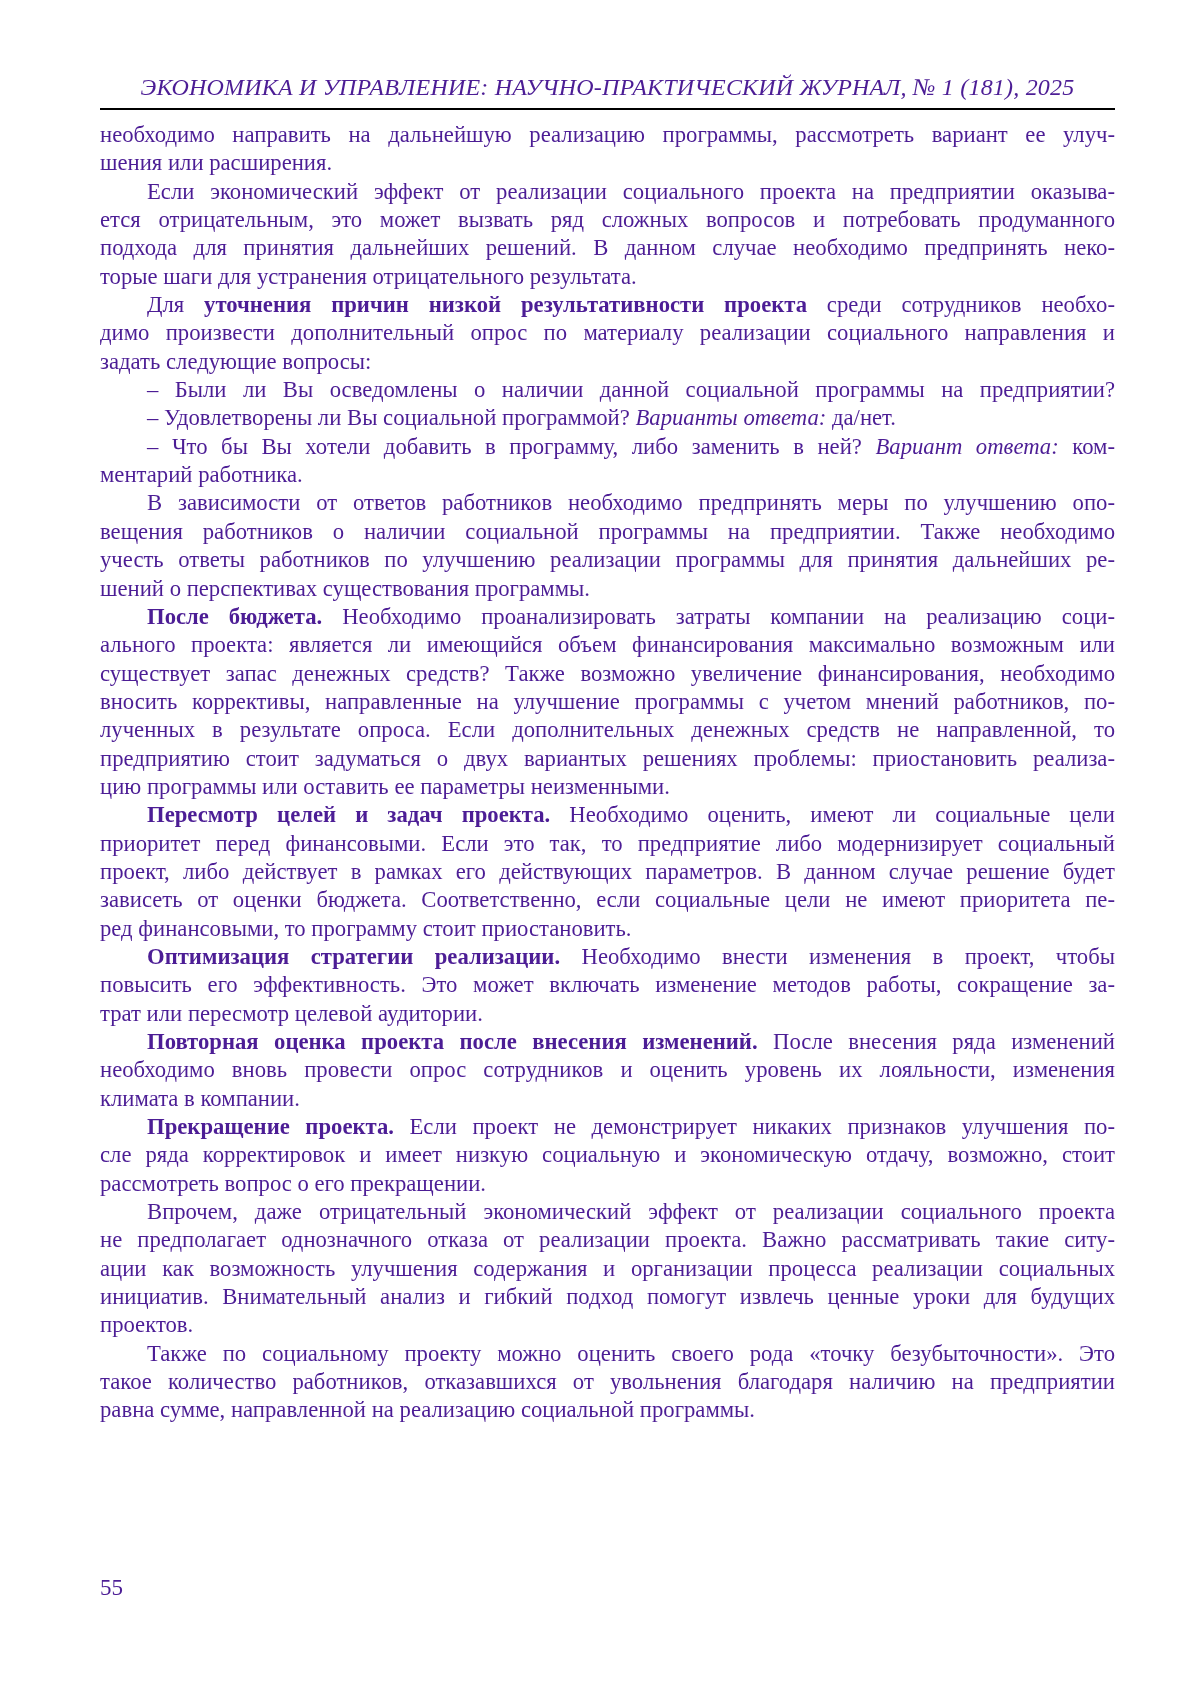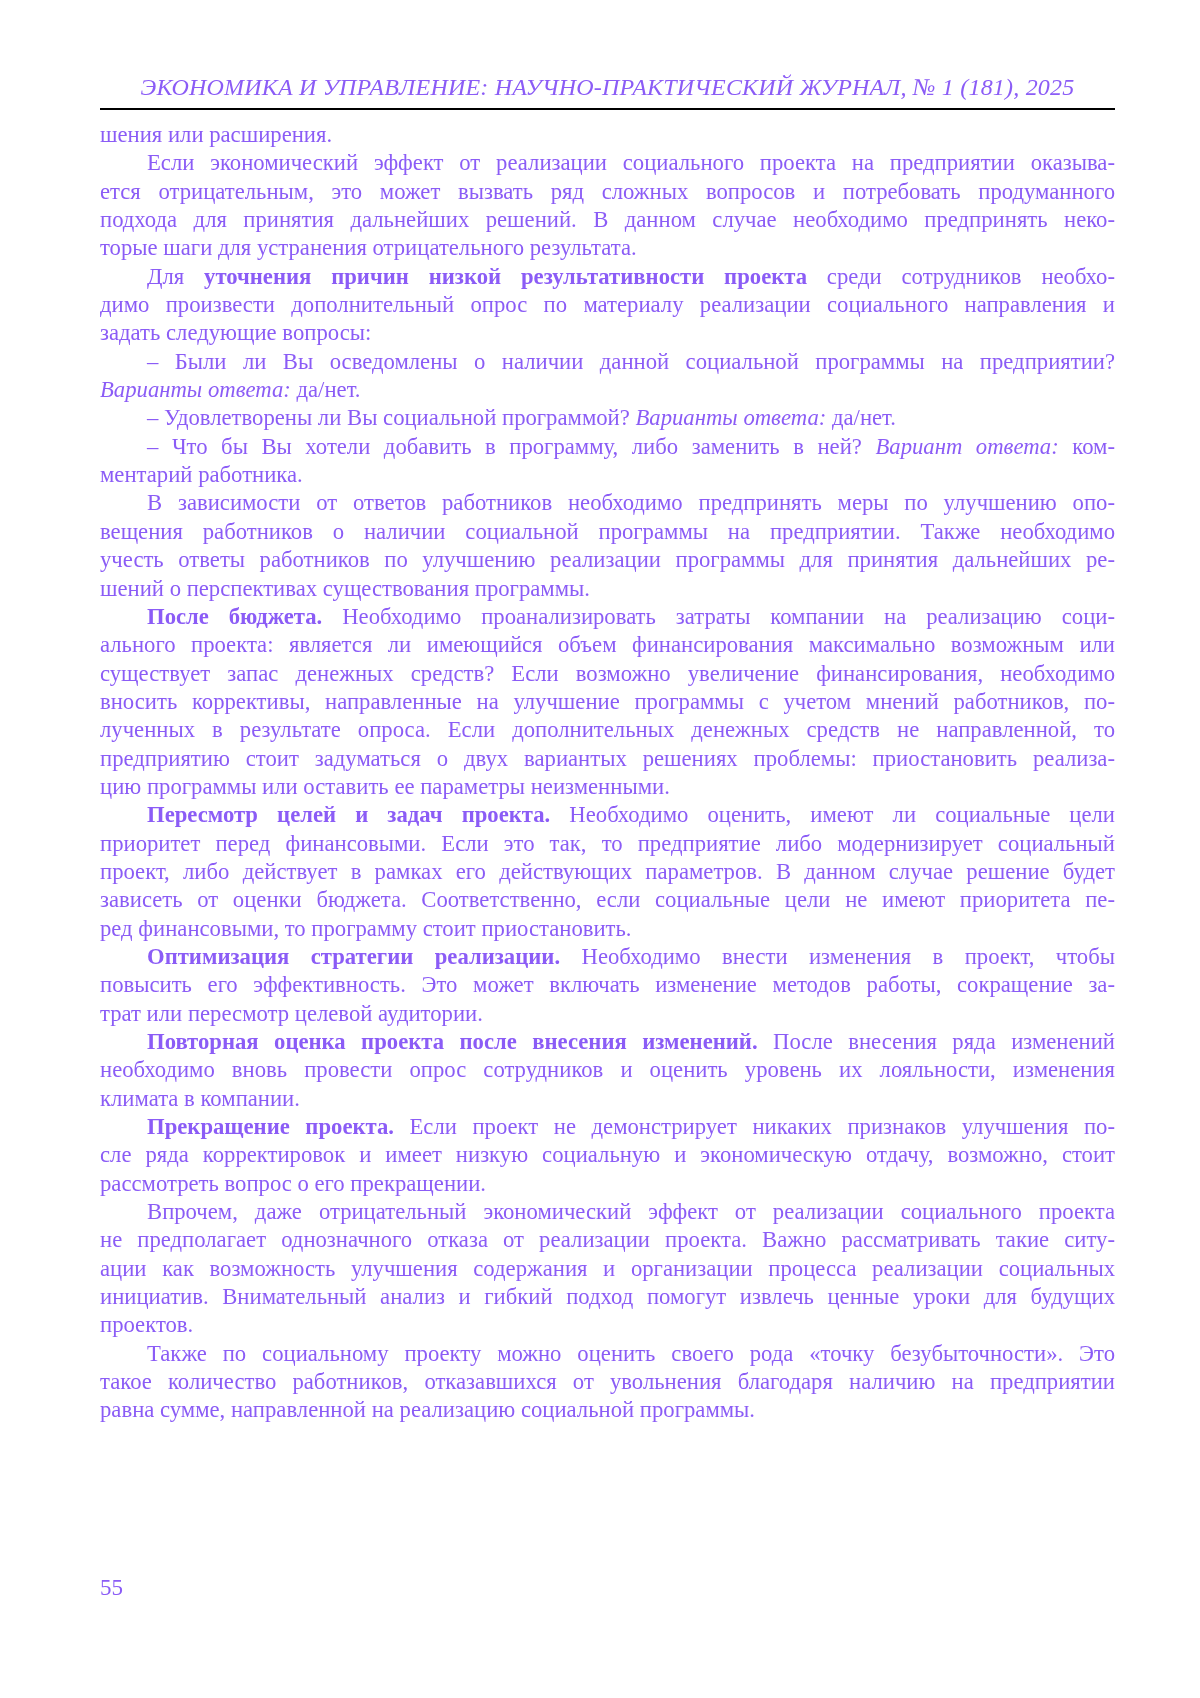--- a/index.html
+++ b/index.html
@@ -5,21 +5,21 @@
   html, body {
     margin: 0;
     padding: 0;
     background: #ffffff;
   }
   .page {
     position: relative;
     width: 1200px;
     height: 1698px;
     background: #ffffff;
-    color: #8b5cf6;
+    color: #4c1d95;
     font-family: "Liberation Serif", serif;
     overflow: hidden;
   }
   .running-head {
     margin: 74px 85px 0 100px;
     border-bottom: 2.5px solid #000000;
     padding-bottom: 7px;
     text-align: center;
   }
   .journal-title {
@@ -63,54 +63,54 @@
 <body>
 
 <div class="page">
 
   <header class="running-head">
     <div class="journal-title">ЭКОНОМИКА И УПРАВЛЕНИЕ: НАУЧНО-ПРАКТИЧЕСКИЙ ЖУРНАЛ, № 1 (181), 2025</div>
   </header>
 
   <main class="article-body">
       <div class="paragraph">
+        <div class="line"><span>необходимо направить на дальнейшую реализацию программы, рассмотреть вариант ее улуч-</span></div>
         <div class="line last"><span>шения или расширения.</span></div>
       </div>
       <div class="paragraph">
         <div class="line indent"><span>Если экономический эффект от реализации социального проекта на предприятии оказыва-</span></div>
         <div class="line"><span>ется отрицательным, это может вызвать ряд сложных вопросов и потребовать продуманного</span></div>
         <div class="line"><span>подхода для принятия дальнейших решений. В данном случае необходимо предпринять неко-</span></div>
         <div class="line last"><span>торые шаги для устранения отрицательного результата.</span></div>
       </div>
       <div class="paragraph">
         <div class="line indent"><span>Для </span><span class="run-bold">уточнения причин низкой результативности проекта</span><span> среди сотрудников необхо-</span></div>
         <div class="line"><span>димо произвести дополнительный опрос по материалу реализации социального направления и</span></div>
         <div class="line last"><span>задать следующие вопросы:</span></div>
       </div>
       <div class="paragraph">
         <div class="line indent"><span>– Были ли Вы осведомлены о наличии данной социальной программы на предприятии?</span></div>
-        <div class="line last"><span class="run-italic">Варианты ответа:</span><span> да/нет.</span></div>
       </div>
       <div class="paragraph">
         <div class="line last indent"><span>– Удовлетворены ли Вы социальной программой? </span><span class="run-italic">Варианты ответа:</span><span> да/нет.</span></div>
       </div>
       <div class="paragraph">
         <div class="line indent"><span>– Что бы Вы хотели добавить в программу, либо заменить в ней? </span><span class="run-italic">Вариант ответа:</span><span> ком-</span></div>
         <div class="line last"><span>ментарий работника.</span></div>
       </div>
       <div class="paragraph">
         <div class="line indent"><span>В зависимости от ответов работников необходимо предпринять меры по улучшению опо-</span></div>
         <div class="line"><span>вещения работников о наличии социальной программы на предприятии. Также необходимо</span></div>
         <div class="line"><span>учесть ответы работников по улучшению реализации программы для принятия дальнейших ре-</span></div>
         <div class="line last"><span>шений о перспективах существования программы.</span></div>
       </div>
       <div class="paragraph">
         <div class="line indent"><span class="run-bold">После бюджета.</span><span> Необходимо проанализировать затраты компании на реализацию соци-</span></div>
         <div class="line"><span>ального проекта: является ли имеющийся объем финансирования максимально возможным или</span></div>
-        <div class="line"><span>существует запас денежных средств? Если возможно увеличение финансирования, необходимо</span></div>
+        <div class="line"><span>существует запас денежных средств? Также возможно увеличение финансирования, необходимо</span></div>
         <div class="line"><span>вносить коррективы, направленные на улучшение программы с учетом мнений работников, по-</span></div>
         <div class="line"><span>лученных в результате опроса. Если дополнительных денежных средств не направленной, то</span></div>
         <div class="line"><span>предприятию стоит задуматься о двух вариантых решениях проблемы: приостановить реализа-</span></div>
         <div class="line last"><span>цию программы или оставить ее параметры неизменными.</span></div>
       </div>
       <div class="paragraph">
         <div class="line indent"><span class="run-bold">Пересмотр целей и задач проекта.</span><span> Необходимо оценить, имеют ли социальные цели</span></div>
         <div class="line"><span>приоритет перед финансовыми. Если это так, то предприятие либо модернизирует социальный</span></div>
         <div class="line"><span>проект, либо действует в рамках его действующих параметров. В данном случае решение будет</span></div>
         <div class="line"><span>зависеть от оценки бюджета. Соответственно, если социальные цели не имеют приоритета пе-</span></div>

